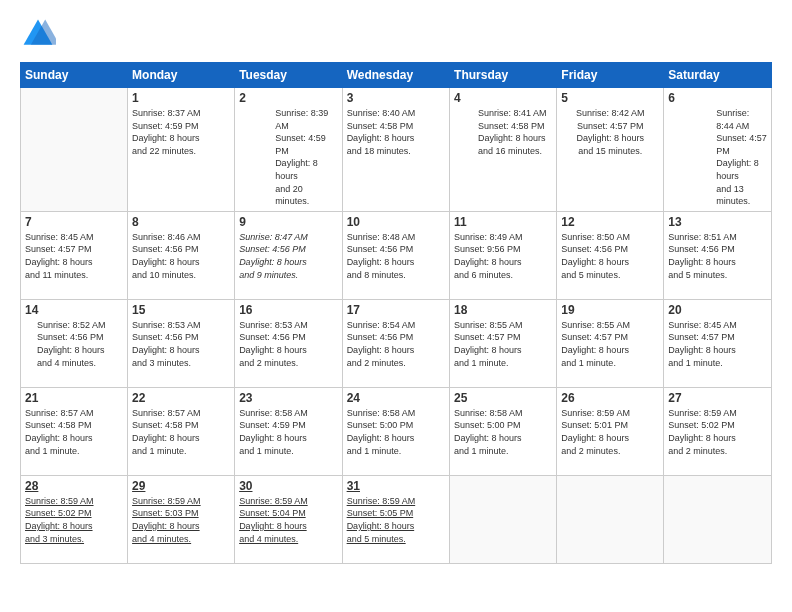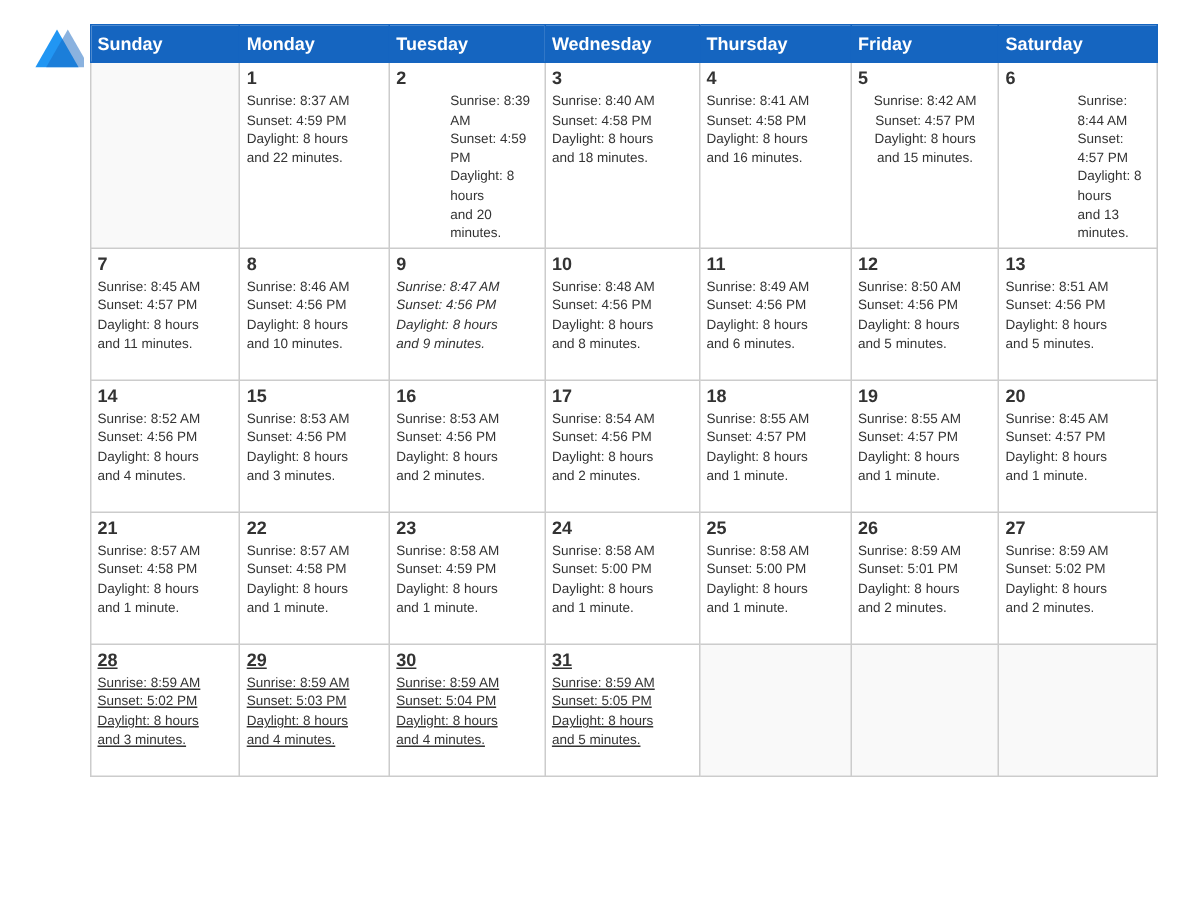--- a/index.html
+++ b/index.html
@@ -8,21 +8,21 @@
       background: #fff;
       width: 792px;
       height: 612px;
       overflow: hidden;
     }
     .page {
       width: 792px;
       height: 496px;
       padding: 16px 20px 12px 20px;
       display: flex;
-      flex-direction: row;
+      flex-direction: column;
     }
     .header {
       display: flex;
       justify-content: space-between;
       align-items: flex-start;
       margin-bottom: 10px;
     }
     .logo {
       display: flex;
       align-items: center;
@@ -145,21 +145,21 @@
           </td>
           <td>
             <span class="day-number">3</span>
             <div class="day-info" style="white-space: pre-line;">Sunrise: 8:40 AM
 Sunset: 4:58 PM
 Daylight: 8 hours
 and 18 minutes.</div>
           </td>
           <td>
             <span class="day-number">4</span>
-            <div class="day-info" style="white-space: pre-line;">Sunrise: 8:41 AM
+            <div class="day-info" style="white-space: pre-line; margin-left: 24px;">Sunrise: 8:41 AM
 Sunset: 4:58 PM
 Daylight: 8 hours
 and 16 minutes.</div>
           </td>
           <td>
             <span class="day-number">5</span>
             <div class="day-info" style="white-space: pre-line; text-align: center;">Sunrise: 8:42 AM
 Sunset: 4:57 PM
 Daylight: 8 hours
 and 15 minutes.</div>
@@ -197,21 +197,21 @@
           <td>
             <span class="day-number">10</span>
             <div class="day-info" style="white-space: pre-line;">Sunrise: 8:48 AM
 Sunset: 4:56 PM
 Daylight: 8 hours
 and 8 minutes.</div>
           </td>
           <td>
             <span class="day-number">11</span>
             <div class="day-info" style="white-space: pre-line;">Sunrise: 8:49 AM
-Sunset: 4:56 PM
+Sunset: 9:56 PM
 Daylight: 8 hours
 and 6 minutes.</div>
           </td>
           <td>
             <span class="day-number">12</span>
             <div class="day-info" style="white-space: pre-line;">Sunrise: 8:50 AM
 Sunset: 4:56 PM
 Daylight: 8 hours
 and 5 minutes.</div>
           </td>
@@ -219,21 +219,21 @@
             <span class="day-number">13</span>
             <div class="day-info" style="white-space: pre-line;">Sunrise: 8:51 AM
 Sunset: 4:56 PM
 Daylight: 8 hours
 and 5 minutes.</div>
           </td>
         </tr>
         <tr>
           <td>
             <span class="day-number">14</span>
-            <div class="day-info" style="white-space: pre-line;">Sunrise: 8:52 AM
+            <div class="day-info" style="white-space: pre-line; margin-left: 12px;">Sunrise: 8:52 AM
 Sunset: 4:56 PM
 Daylight: 8 hours
 and 4 minutes.</div>
           </td>
           <td>
             <span class="day-number">15</span>
             <div class="day-info" style="white-space: pre-line;">Sunrise: 8:53 AM
 Sunset: 4:56 PM
 Daylight: 8 hours
 and 3 minutes.</div>

